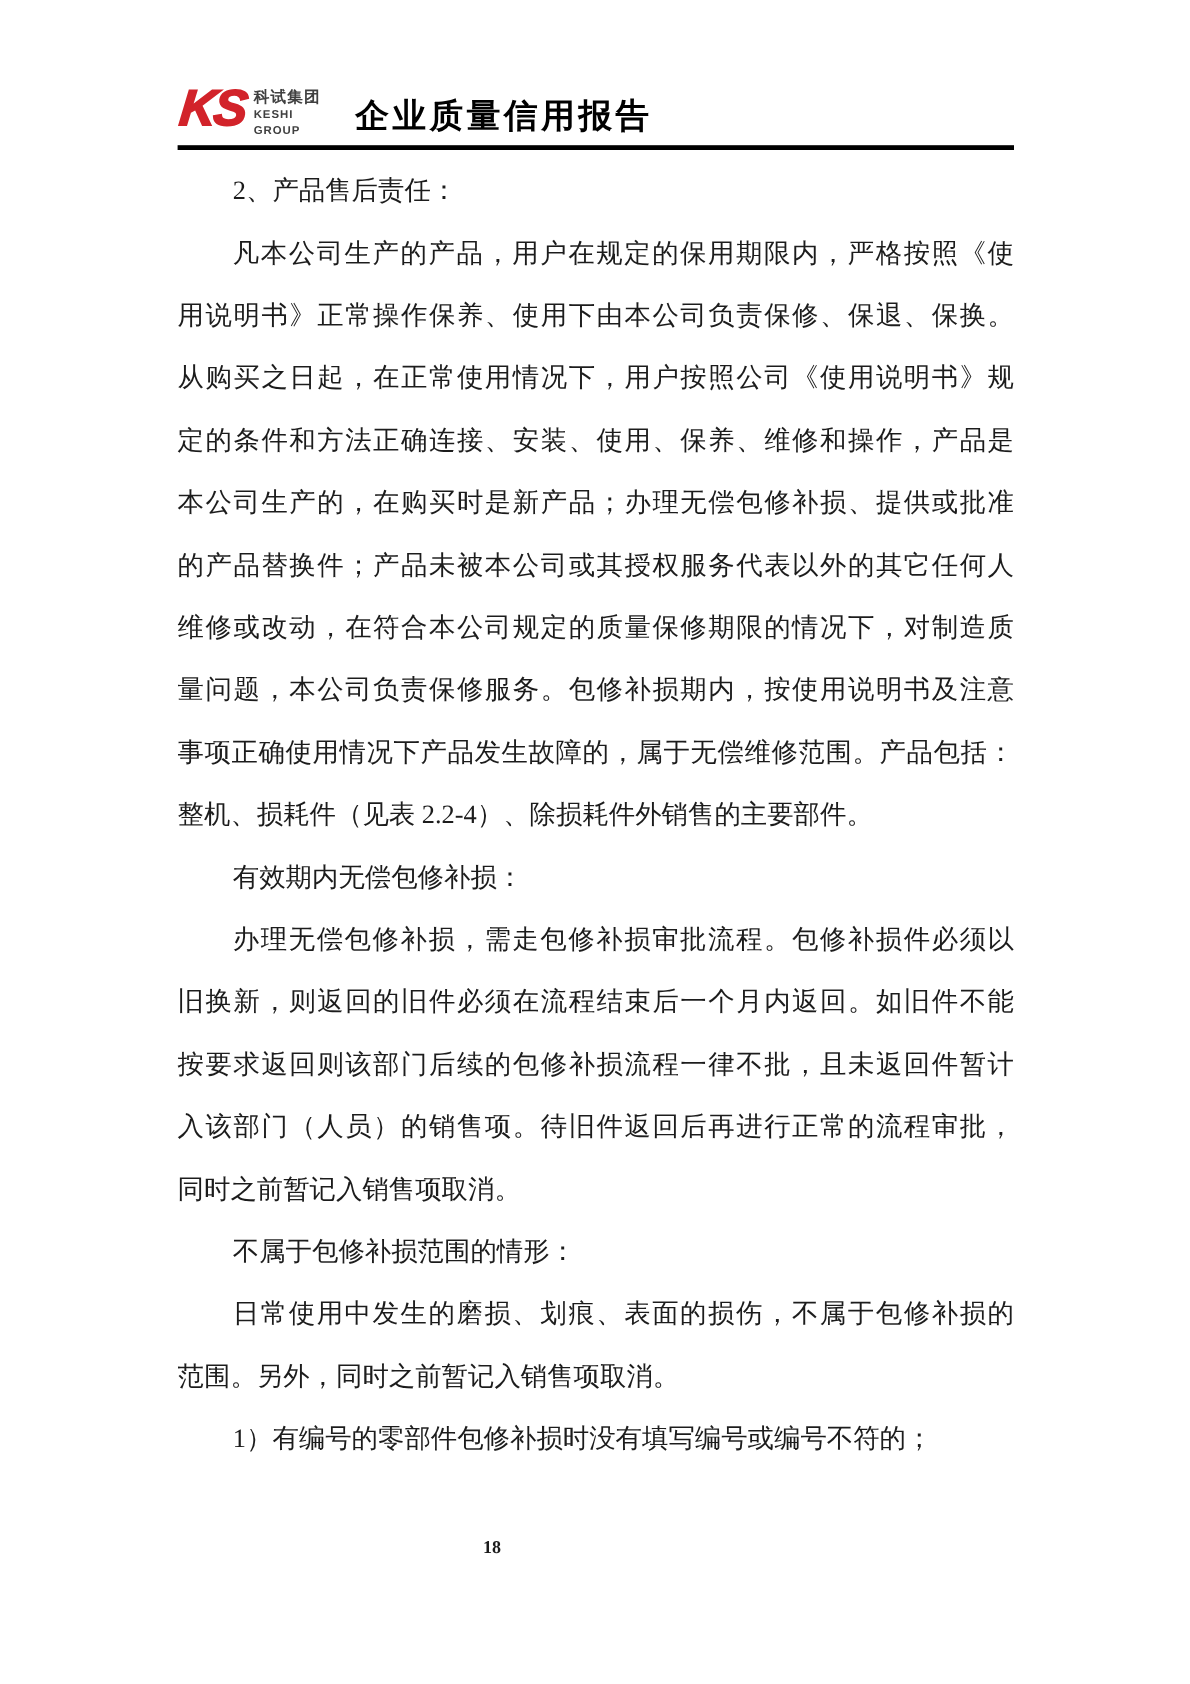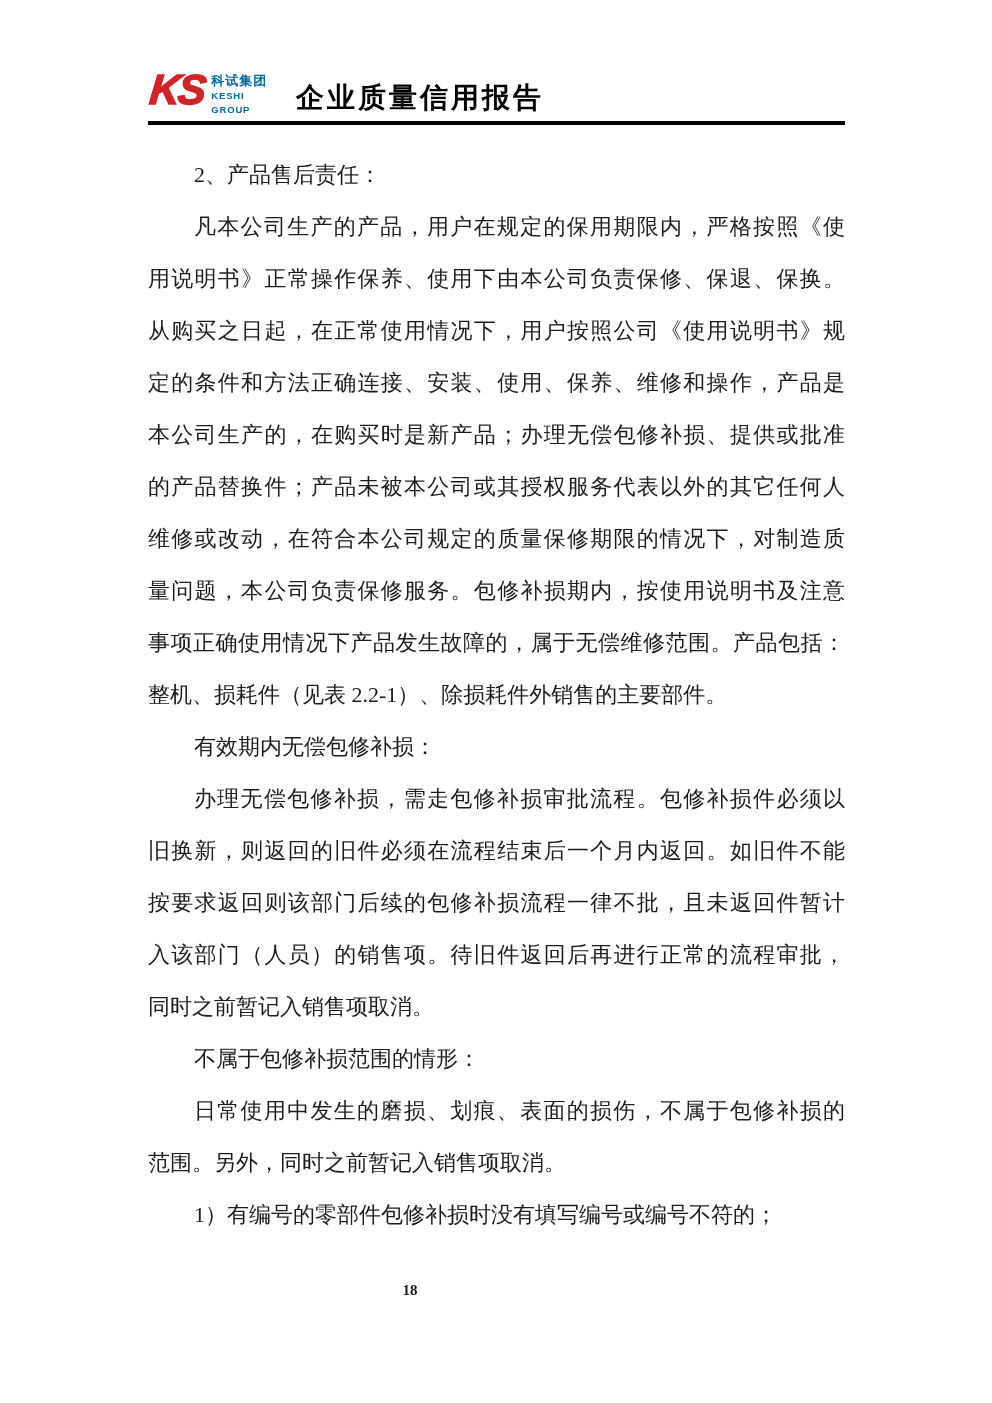--- a/index.html
+++ b/index.html
@@ -64,21 +64,21 @@
     top: 121px;
     width: 697px;
     height: 4px;
     background: #000000;
   }
 
   
   .doc-body {
     position: absolute;
     left: 148px;
-    top: 149px;
+    top: 133px;
     width: 697px;
   }
   .doc-line {
     height: 52px;
     line-height: 52px;
     font-size: 22px;
     color: #1c1c1c;
     white-space: nowrap;
     font-family: "Liberation Serif", "DejaVu Serif", serif;
   }
@@ -105,42 +105,42 @@
   }
 </style>
 </head>
 <body>
 
 <div class="page">
 
   <div class="header">
     <div class="logo">
       <div class="logo-mark" style="color: rgb(210, 35, 42);">KS</div>
-      <div class="logo-textblock" style="color: #0369a1;">
+      <div class="logo-textblock" style="color: #404040;">
         <div class="logo-cn">科试集团</div>
         <div class="logo-en">KESHI</div>
         <div class="logo-en">GROUP</div>
       </div>
     </div>
     <div class="doc-title">企业质量信用报告</div>
     <div class="header-rule"></div>
   </div>
 
   <div class="doc-body">
       <div class="doc-line ind">2、产品售后责任：</div>
       <div class="doc-line ind jst">凡本公司生产的产品，用户在规定的保用期限内，严格按照《使</div>
       <div class="doc-line jst">用说明书》正常操作保养、使用下由本公司负责保修、保退、保换。</div>
       <div class="doc-line jst">从购买之日起，在正常使用情况下，用户按照公司《使用说明书》规</div>
       <div class="doc-line jst">定的条件和方法正确连接、安装、使用、保养、维修和操作，产品是</div>
       <div class="doc-line jst">本公司生产的，在购买时是新产品；办理无偿包修补损、提供或批准</div>
       <div class="doc-line jst">的产品替换件；产品未被本公司或其授权服务代表以外的其它任何人</div>
       <div class="doc-line jst">维修或改动，在符合本公司规定的质量保修期限的情况下，对制造质</div>
       <div class="doc-line jst">量问题，本公司负责保修服务。包修补损期内，按使用说明书及注意</div>
       <div class="doc-line jst">事项正确使用情况下产品发生故障的，属于无偿维修范围。产品包括：</div>
-      <div class="doc-line">整机、损耗件（见表 2.2-1）、除损耗件外销售的主要部件。</div>
+      <div class="doc-line">整机、损耗件（见表 2.2-4）、除损耗件外销售的主要部件。</div>
       <div class="doc-line ind">有效期内无偿包修补损：</div>
       <div class="doc-line ind jst">办理无偿包修补损，需走包修补损审批流程。包修补损件必须以</div>
       <div class="doc-line jst">旧换新，则返回的旧件必须在流程结束后一个月内返回。如旧件不能</div>
       <div class="doc-line jst">按要求返回则该部门后续的包修补损流程一律不批，且未返回件暂计</div>
       <div class="doc-line jst">入该部门（人员）的销售项。待旧件返回后再进行正常的流程审批，</div>
       <div class="doc-line">同时之前暂记入销售项取消。</div>
       <div class="doc-line ind">不属于包修补损范围的情形：</div>
       <div class="doc-line ind jst">日常使用中发生的磨损、划痕、表面的损伤，不属于包修补损的</div>
       <div class="doc-line">范围。另外，同时之前暂记入销售项取消。</div>
       <div class="doc-line ind">1）有编号的零部件包修补损时没有填写编号或编号不符的；</div>

